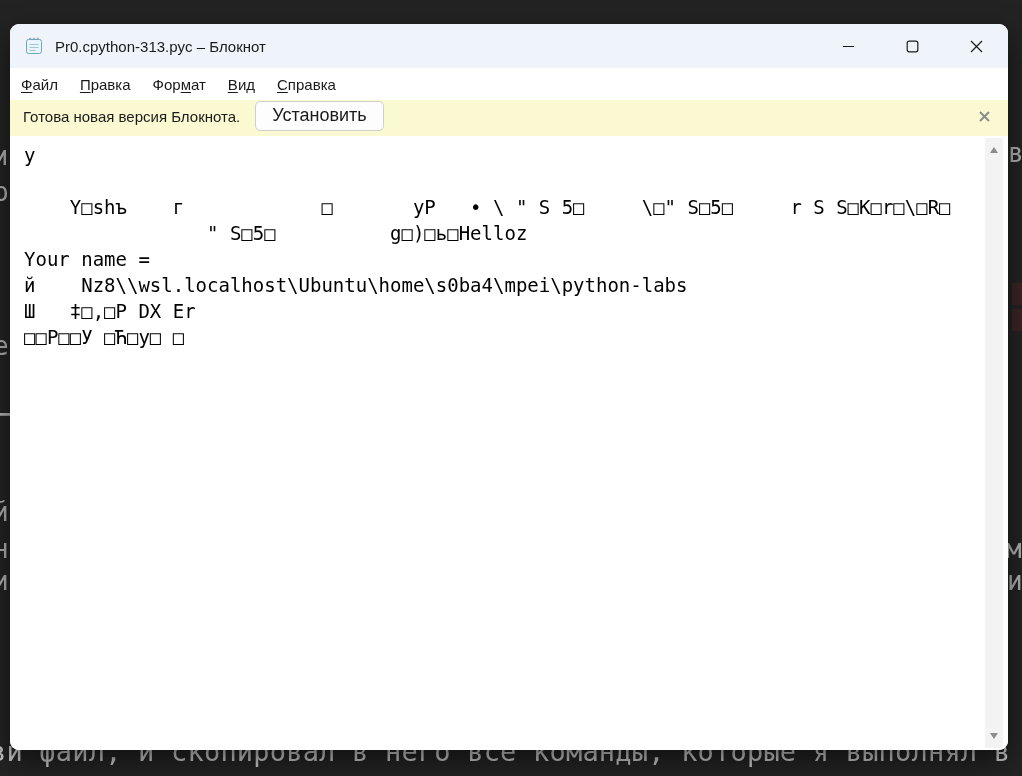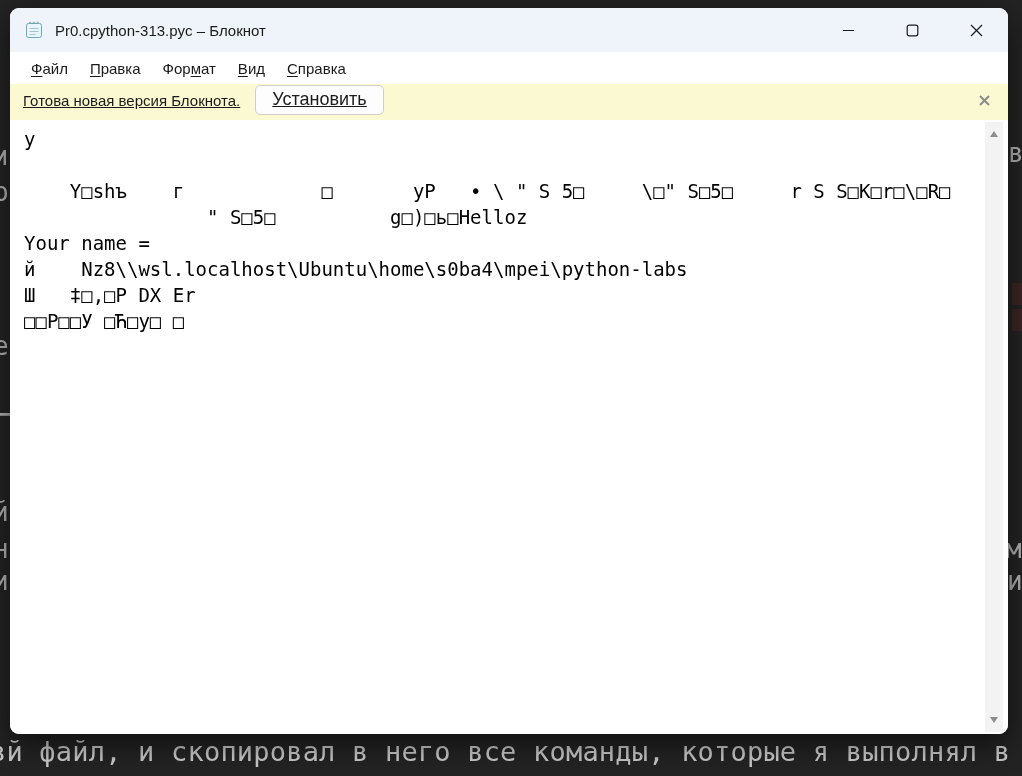--- a/index.html
+++ b/index.html
@@ -16,44 +16,44 @@
   }
   .bg-frag.big { font-size:34px; }
   .bg-block { position:absolute; width:10px; height:22px; background:#3c2424; }
   .bg-bottom {
     position:absolute; left:-10px; top:736px;
     font-family:"DejaVu Sans Mono", monospace; font-size:27px; color:#c7c7c7;
     white-space:nowrap; letter-spacing:0.2px;
   }
   
   .window {
-    position:absolute; left:10px; top:8px; width:998px; height:726px;
+    position:absolute; left:10px; top:24px; width:998px; height:726px;
     background:#ffffff; border-radius:9px; overflow:hidden;
     box-shadow:0 10px 28px rgba(0,0,0,0.55);
     display:flex; flex-direction:column;
   }
   
   .titlebar {
     height:44px; background:#eef4fa; display:flex; align-items:center;
     padding-left:13px; flex:none;
   }
   .title-text { font-size:15px; color:#1b1b1b; margin-left:10px; }
   .controls { margin-left:auto; display:flex; height:100%; }
   .ctl { width:64px; height:100%; display:flex; align-items:center; justify-content:center; }
   
   .menubar {
     height:32px; background:#ffffff; display:flex; align-items:center;
-    padding-left:10px; flex:none; font-size:15px; color:#1a1a1a;
+    padding-left:0; flex:none; font-size:15px; color:#1a1a1a;
   }
   .menu-item { padding:3px 11px; cursor:default; }
   .menu-item u { text-underline-offset:2px; }
   
   .infobar {
     height:36px; background:#fbf9d2; display:flex; align-items:center;
-    padding:0 14px 4px 13px; flex:none; font-size:15px; color:#1b1b1b;text-decoration:underline;
+    padding:0 14px 4px 13px; flex:none; font-size:15px; color:#1b1b1b;
   }
   .install-btn {
     margin-left:15px; padding:3px 16px 4px 16px; font-size:18px; color:#1b1b1b;
     background:#fdfdfd; border:1px solid #cfcfcf; border-radius:5px;
     font-family:"Liberation Sans", sans-serif;
   }
   .infobar-close { margin-left:auto; display:flex; align-items:center; padding:4px; }
   
   .editor {
     flex:1; position:relative; background:#ffffff; overflow:hidden;

